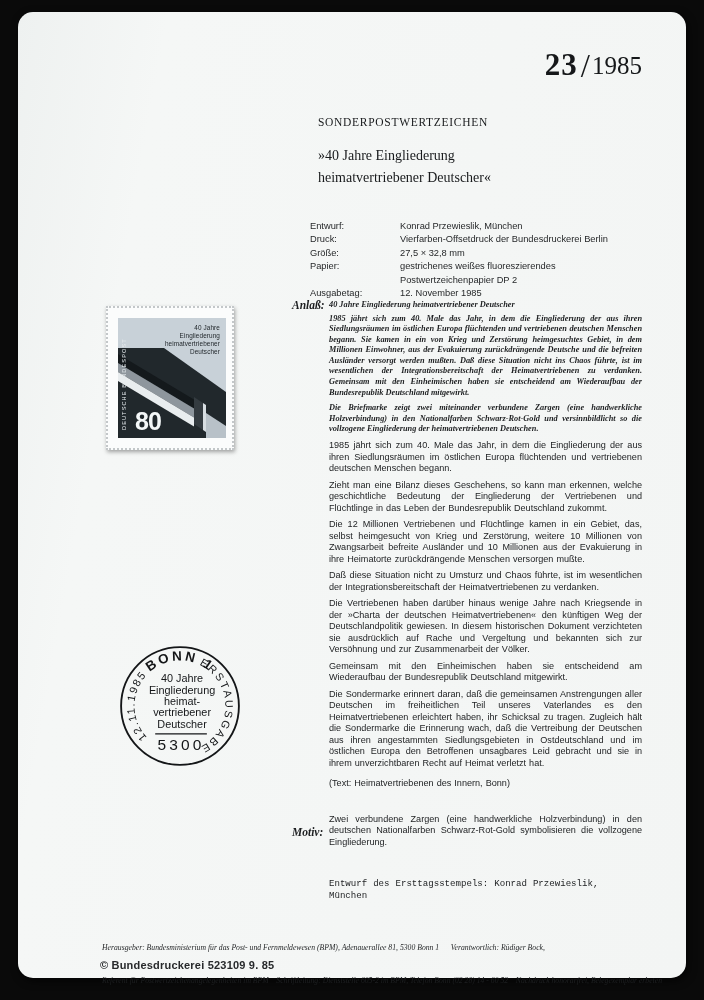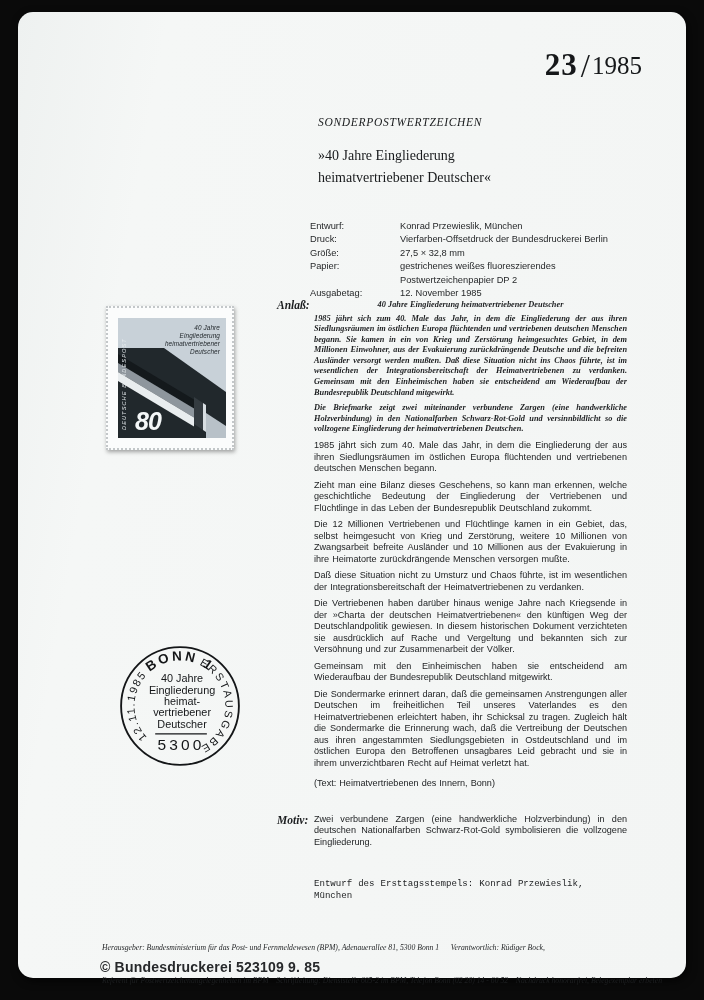--- a/index.html
+++ b/index.html
@@ -15,63 +15,63 @@
     border-radius:15px;
   }
   
   .issue{position:absolute;left:480px;top:34px;width:144px;text-align:right;
     font-family:"Liberation Serif",serif;color:#151719;white-space:nowrap;}
   .issue-no{font-size:31px;font-weight:bold;letter-spacing:1px;}
   .issue-slash{font-size:33px;font-weight:300;margin:0 2px 0 3px;position:relative;top:2px;}
   .issue-year{font-size:25px;position:relative;top:-1px;}
   
   .header{position:absolute;left:300px;top:104px;width:330px;color:#181a1c;}
-  .category{font-family:"Liberation Serif",serif;font-size:11.5px;letter-spacing:.7px;margin-bottom:17px;font-style:italic;}
+  .category{font-family:"Liberation Serif",serif;font-size:11.5px;letter-spacing:.7px;margin-bottom:17px;}
   .doc-title{font-family:"Liberation Serif",serif;font-size:14px;line-height:21.5px;}
   
   .details{position:absolute;left:292px;top:208px;width:340px;
     font-size:9.3px;line-height:13.4px;color:#26282a;}
   .details .row{display:flex;}
   .details .lbl{width:90px;flex:none;}
   .details .val{flex:1;}
   
   .stamp{position:absolute;left:88px;top:294px;width:128px;height:144px;
     background:#fbfcfc;box-shadow:1px 2px 4px rgba(0,0,0,.35);
-    outline:2px dotted #c3c7c9;outline-offset:-2px;font-style:italic;}
+    outline:2px dotted #c3c7c9;outline-offset:-2px;}
   .stamp-inner{position:absolute;left:12px;top:12px;width:108px;height:120px;overflow:hidden;}
   .stamp-inner svg{position:absolute;left:0;top:0;}
   .stamp-caption{position:absolute;right:6px;top:6px;text-align:right;
     font-size:6.4px;line-height:8px;color:#1d2327;letter-spacing:.1px;}
   .stamp-denom{position:absolute;left:17px;bottom:2px;font-size:25px;font-weight:bold;
     color:#f4f7f8;letter-spacing:-1px;}
   .stamp-country{position:absolute;left:3px;top:32px;height:80px;
     writing-mode:vertical-rl;transform:rotate(180deg);
     font-size:5.6px;letter-spacing:1.1px;color:#e6ebee;white-space:nowrap;}
   
-  .content-grid{position:absolute;left:259px;top:287px;width:350px;
+  .content-grid{position:absolute;left:274px;top:287px;width:350px;
     display:grid;grid-template-columns:37px 1fr;column-gap:0;row-gap:13px;}
   .sec-label{font-family:"Liberation Serif",serif;font-style:italic;font-weight:bold;
     font-size:11.5px;color:#1c1e20;}
   .sec-body{color:#222426;}
   .it-title{font-family:"Liberation Serif",serif;font-style:italic;font-weight:600;
-    font-size:8.3px;line-height:10.5px;margin:1px 0 3px 0;color:#1d1f21;text-align:center;}
+    font-size:8.3px;line-height:10.5px;margin:1px 0 3px 0;color:#1d1f21;}
   .it{font-family:"Liberation Serif",serif;font-style:italic;font-weight:600;
     font-size:8.3px;line-height:10.6px;margin:0 0 5px 0;text-align:justify;color:#1d1f21;}
   .body-p{font-size:9.1px;line-height:11.5px;margin:0 0 5px 0;text-align:justify;
     word-spacing:.5px;}
   .body-note{margin-top:9px;}
   .designer-note{margin-top:30px;text-align:left;font-family:Liberation Mono, monospace;}
   
   .postmark{position:absolute;left:100px;top:632px;}
   .postmark text,.postmark textPath{font-family:"Liberation Sans",sans-serif;fill:#141618;}
   
   .footer{position:absolute;left:84px;top:908px;width:575px;
     font-family:"Liberation Serif",serif;font-style:italic;
     font-size:7.7px;line-height:11px;color:#1e2022;white-space:pre-wrap;}
-  .imprint{position:absolute;left:82px;top:947px;font-size:14px;font-weight:bold;
+  .imprint{position:absolute;left:82px;top:947px;font-size:11px;font-weight:bold;
     color:#27292b;letter-spacing:.2px;}
 </style>
 </head>
 <body>
 
 <div class="sheet">
 
   <div class="issue">
     <span class="issue-no">23</span><span class="issue-slash">/</span><span class="issue-year">1985</span>
   </div>
@@ -139,21 +139,21 @@
       <p class="body-p">1985 jährt sich zum 40. Male das Jahr, in dem die Eingliederung der aus ihren Siedlungsräumen im östlichen Europa flüchtenden und vertriebenen deutschen Menschen begann.</p>
       <p class="body-p">Zieht man eine Bilanz dieses Geschehens, so kann man erkennen, welche geschichtliche Bedeutung der Eingliederung der Vertriebenen und Flüchtlinge in das Leben der Bundesrepublik Deutschland zukommt.</p>
       <p class="body-p">Die 12 Millionen Vertriebenen und Flüchtlinge kamen in ein Gebiet, das, selbst heimgesucht von Krieg und Zerstörung, weitere 10 Millionen von Zwangsarbeit befreite Ausländer und 10 Millionen aus der Evakuierung in ihre Heimatorte zurückdrängende Menschen versorgen mußte.</p>
       <p class="body-p">Daß diese Situation nicht zu Umsturz und Chaos führte, ist im wesentlichen der Integrationsbereitschaft der Heimatvertriebenen zu verdanken.</p>
       <p class="body-p">Die Vertriebenen haben darüber hinaus wenige Jahre nach Kriegsende in der »Charta der deutschen Heimatvertriebenen« den künftigen Weg der Deutschlandpolitik gewiesen. In diesem historischen Dokument verzichteten sie ausdrücklich auf Rache und Vergeltung und bekannten sich zur Versöhnung und zur Zusammenarbeit der Völker.</p>
       <p class="body-p">Gemeinsam mit den Einheimischen haben sie entscheidend am Wiederaufbau der Bundesrepublik Deutschland mitgewirkt.</p>
       <p class="body-p">Die Sondermarke erinnert daran, daß die gemeinsamen Anstrengungen aller Deutschen im freiheitlichen Teil unseres Vaterlandes es den Heimatvertriebenen erleichtert haben, ihr Schicksal zu tragen. Zugleich hält die Sondermarke die Erinnerung wach, daß die Vertreibung der Deutschen aus ihren angestammten Siedlungsgebieten in Ostdeutschland und im östlichen Europa den Betroffenen unsagbares Leid gebracht und sie in ihrem unverzichtbaren Recht auf Heimat verletzt hat.</p>
       <p class="body-p body-note">(Text: Heimatvertriebenen des Innern, Bonn)</p>
     </div>
 
-    <div class="sec-label" style="margin-top:6px;">Motiv:</div>
+    <div class="sec-label" style="margin-top:18px;">Motiv:</div>
     <div class="sec-body" style="margin-top:6px;">
       <p class="body-p">Zwei verbundene Zargen (eine handwerkliche Holzverbindung) in den deutschen Nationalfarben Schwarz-Rot-Gold symbolisieren die vollzogene Eingliederung.</p>
       <p class="body-p designer-note">Entwurf des Ersttagsstempels: Konrad Przewieslik, München</p>
     </div>
   </div>
 
   <svg class="postmark" width="124" height="124" viewBox="0 0 120 120">
     <defs>
       <path id="arcTop" d="M 16,60 A 44,44 0 0 1 104,60" fill="none"></path>
       <path id="arcRight" d="M 60,16 A 44,44 0 0 1 60,104" fill="none"></path>

